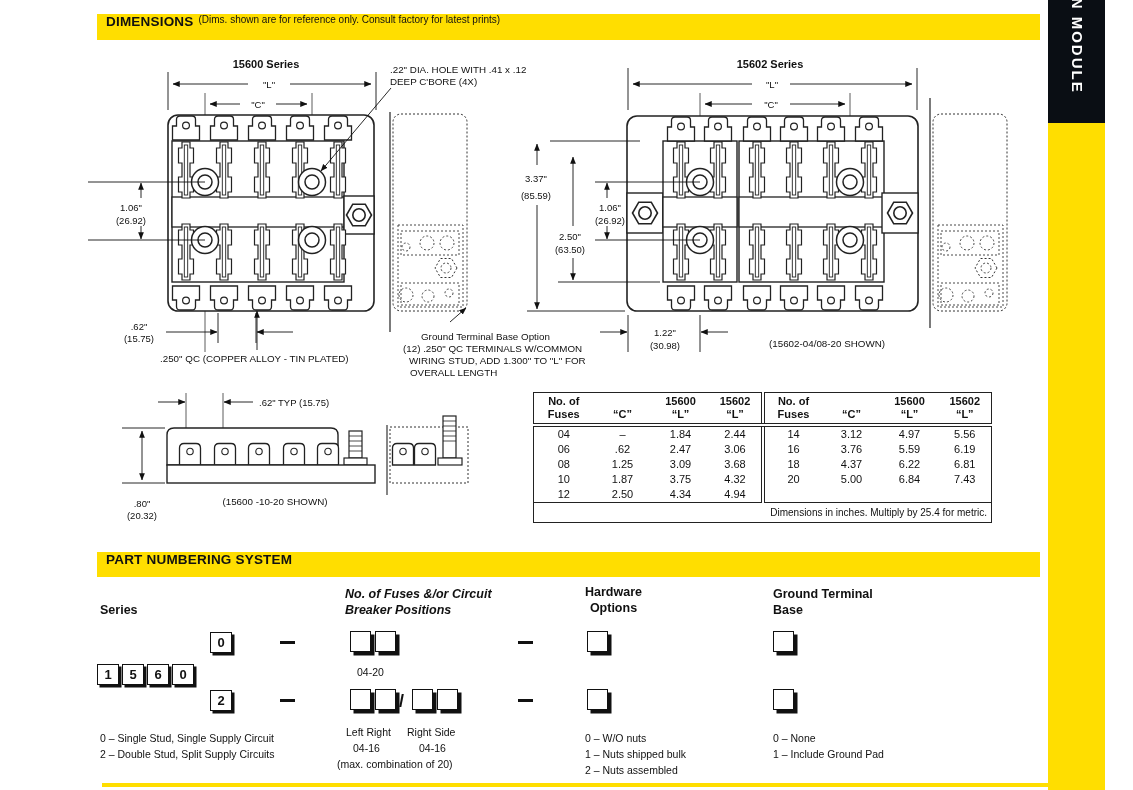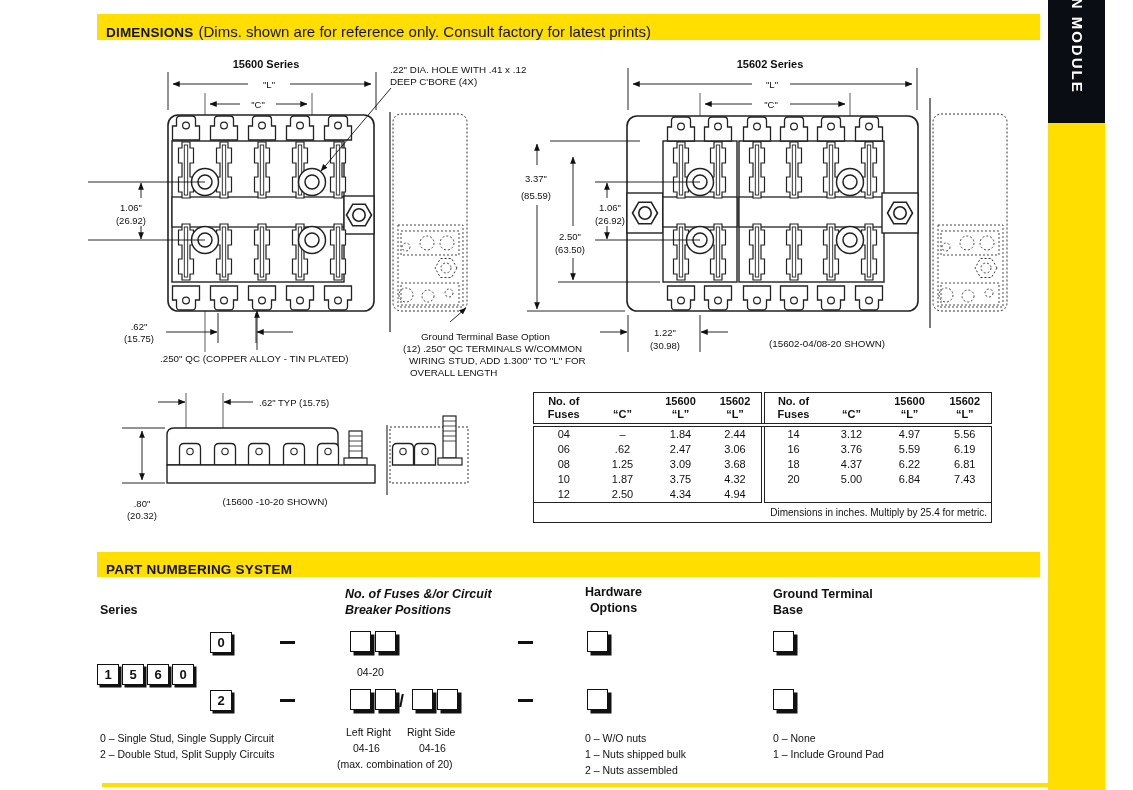--- a/index.html
+++ b/index.html
@@ -1,20 +1,20 @@
 <!DOCTYPE html>
 <html><head>
 <meta charset="utf-8">
 <style>
   html,body{margin:0;padding:0;background:#fff;}
   .page{position:relative;width:1133px;height:790px;background:#fff;overflow:hidden;
         font-family:"Liberation Sans",sans-serif;color:#111;}
-  .ybar{position:absolute;background:#FFDE00;display:flex;align-items:flex-end;padding-left:9px;box-sizing:border-box;}
+  .ybar{position:absolute;background:#FFDE00;display:flex;align-items:flex-start;padding-left:9px;box-sizing:border-box;}
   .ybar .t1{font-weight:bold;font-size:13.5px;letter-spacing:.2px;}
-  .ybar .t2{font-size:15px;margin-left:5px;margin-top:15px;}
+  .ybar .t2{font-size:10px;margin-left:5px;}
   .sidetab-black{position:absolute;left:1048px;top:0;width:57px;height:123px;background:#0a0e14;overflow:hidden;}
   .sidetab-yellow{position:absolute;left:1048px;top:123px;width:57px;height:667px;background:#FFDE00;}
   .vtext{position:absolute;left:1086px;top:-16px;transform:rotate(90deg);transform-origin:0 0;
          color:#fff;font-weight:bold;font-size:15px;letter-spacing:2px;white-space:nowrap;}
   .bottom-rule{position:absolute;left:102px;top:783px;width:1003px;height:4px;background:#FFDE00;}
   svg text{font-family:"Liberation Sans",sans-serif;fill:#111;}
   .dtt{font-size:11px;font-weight:bold;}
   .dt{font-size:9.5px;}
   .dn{font-size:9.8px;}
   

